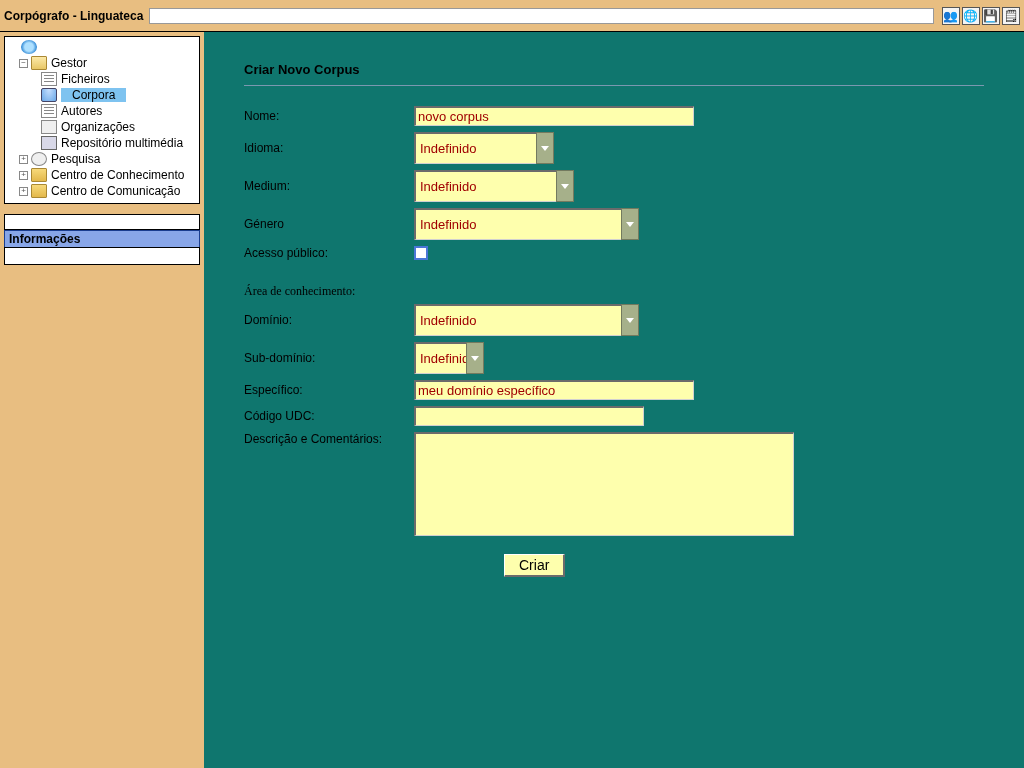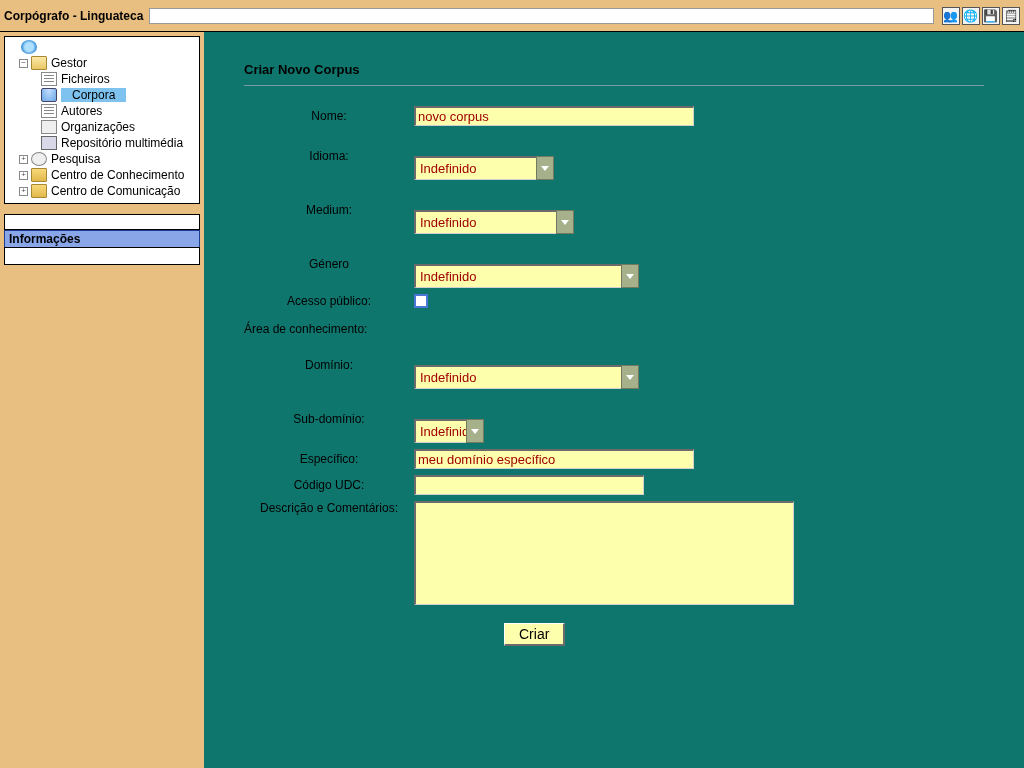--- a/index.html
+++ b/index.html
@@ -192,47 +192,46 @@
 }
 
 .form-row {
   display: flex;
   align-items: center;
   margin-bottom: 6px;
 }
 .form-label {
   width: 170px;
   color: #000;
-  text-align: center;
 }
 .section-label {
-  margin-top: 14px;
+  margin-top: 24px;
   margin-bottom: 5px;
+  font-family: Liberation Serif, serif;
 }
 
 .txt {
   background: #feffad;
   border-top: 2px solid #6b6b6b;
   border-left: 2px solid #6b6b6b;
   border-bottom: 1px solid #d0d0d0;
   border-right: 1px solid #d0d0d0;
   height: 20px;
   font-family: inherit;
   font-size: 13px;
   color: #a00000;
   padding: 2px 2px;
 }
 .txt.wide { width: 280px; }
 .txt.mid  { width: 230px; }
 
 .sel {
   display: inline-flex;
   align-items: stretch;
-  height: 24px;
-  margin-top: 24px;
+  height: 32px;
 }
 .sel .sel-body {
   background: #feffad;
   border-top: 2px solid #6b6b6b;
   border-left: 2px solid #6b6b6b;
   border-bottom: 1px solid #d0d0d0;
   padding: 1px 4px;
   color: #a00000;
   font-size: 13px;
   display: flex;

